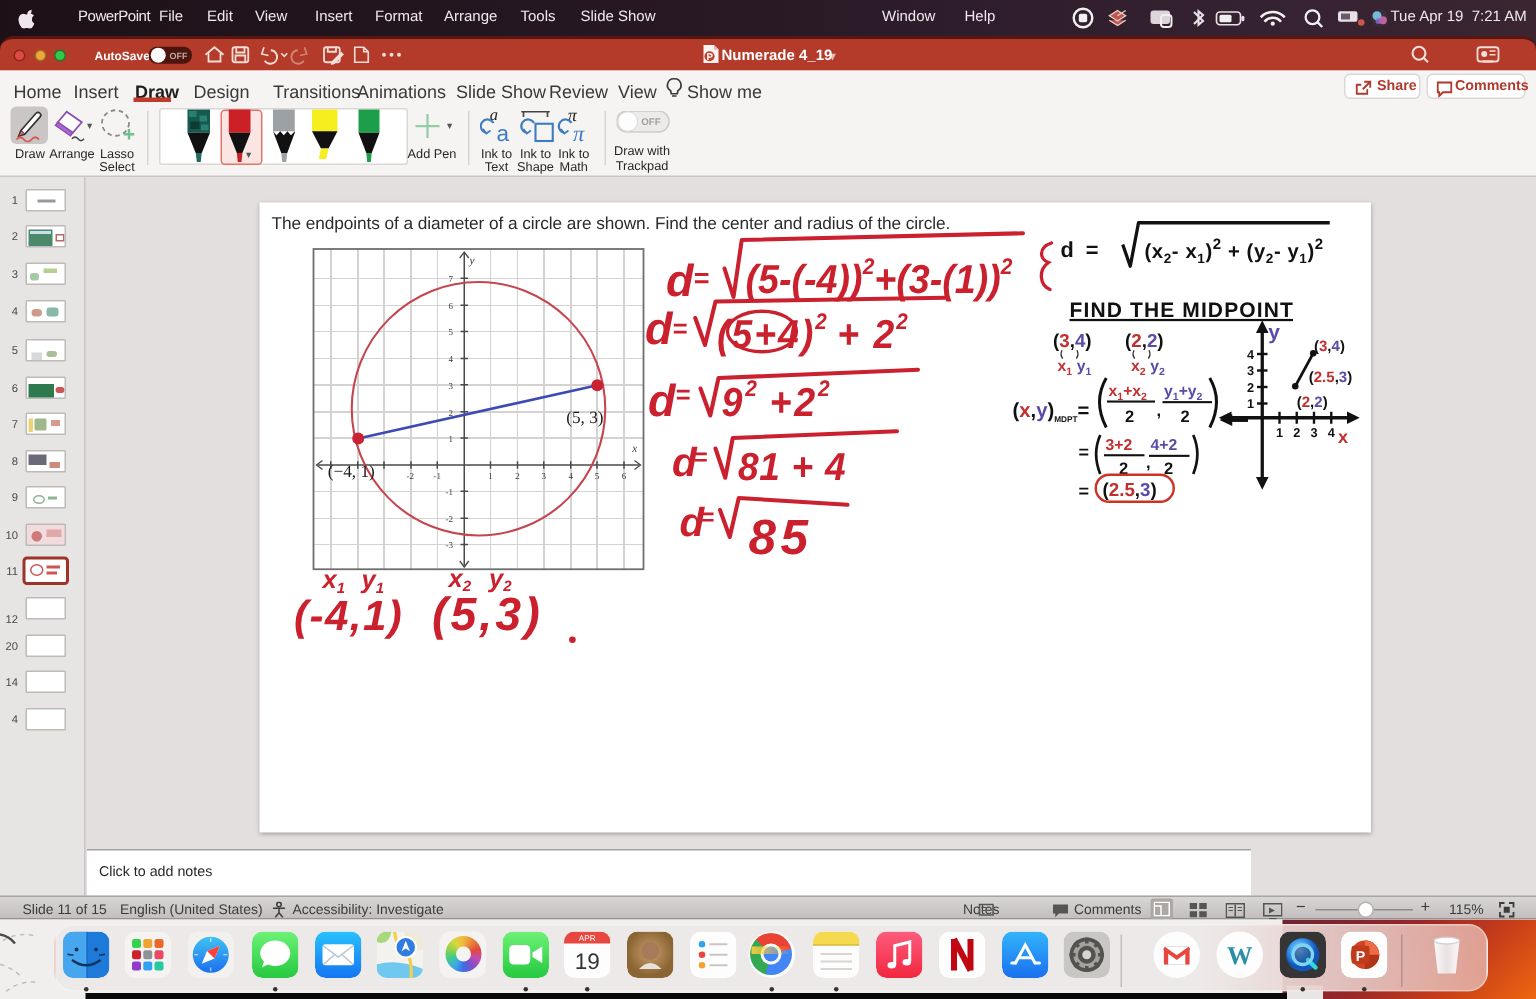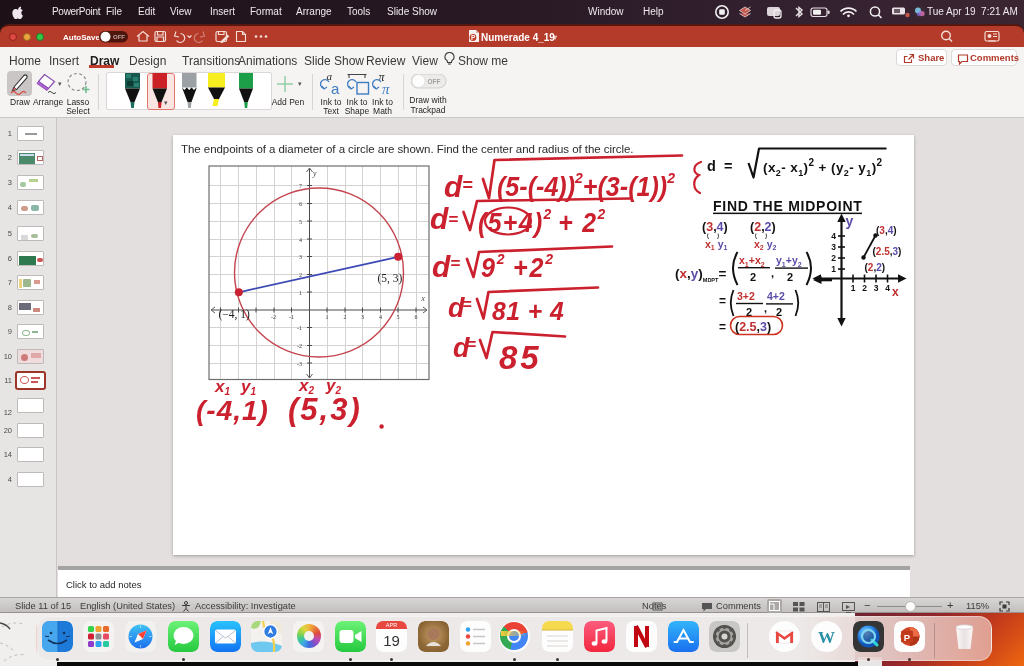--- a/index.html
+++ b/index.html
@@ -20,21 +20,21 @@
 .ribbon{position:absolute;left:0;top:70px;width:1024px;height:48px;background:#f6f4f3;border-bottom:1px solid #c9c6c5}
 .rlabel{position:absolute;font-size:8.5px;color:#262626;text-align:center;line-height:1.12}
 .vsep{position:absolute;top:74px;width:1px;height:36px;background:#d7d4d3}
 
 .sidebar{position:absolute;left:0;top:118px;width:57px;height:448px;background:#e7e5e4;border-right:1px solid #c8c5c4}
 .thumb{position:absolute;left:17px;width:27px;height:15px;background:#fff;border:1px solid #bdbab9;border-radius:1px;overflow:hidden}
 .tnum{position:absolute;left:0px;width:12px;font-size:7.5px;color:#4a4a4a;text-align:right}
 .canvas{position:absolute;left:58px;top:118px;width:966px;height:448px;background:#e2dfde}
 .slide{position:absolute;left:173px;top:135px;width:741px;height:420px;background:#fff;box-shadow:0 1px 3px rgba(0,0,0,.3)}
 
-.notes{position:absolute;left:58px;top:566px;width:852px;height:31px;background:#fff;border-top:4px solid #a3a3a3}
+.notes{position:absolute;left:58px;top:566px;width:776px;height:31px;background:#fff;border-top:1px solid #a3a3a3}
 .notes span{position:absolute;left:8px;top:9px;font-size:9.5px;color:#262626}
 .sidebar2{position:absolute;left:0;top:566px;width:57px;height:31px;background:#e7e5e4;border-right:1px solid #c8c5c4}
 .statusbar{position:absolute;left:0;top:597px;width:1024px;height:16px;background:linear-gradient(180deg,#d8d6d5,#c2bfbe);border-top:1px solid #a8a5a4;border-bottom:1px solid #96918f;font-size:9.3px;color:#3b3b3b}
 .statusbar .si{position:absolute;top:3px;white-space:nowrap}
 
 .desktop{position:absolute;left:0;top:613px;width:1024px;height:53px;background:#f1efee;overflow:hidden}
 .dock{position:absolute;left:36px;top:3px;width:956px;height:45px;border-radius:13px;background:linear-gradient(90deg,rgba(235,233,232,.94) 0%,rgba(235,233,232,.94) 80%,rgba(231,204,200,.92) 90%,rgba(226,170,158,.9) 100%);border:1px solid rgba(255,255,255,.4)}
 .dicon{position:absolute;top:7.5px;width:31px;height:31px;border-radius:7px;overflow:hidden}
 .ddot{position:absolute;top:44.5px;width:3px;height:3px;border-radius:50%;background:#38332f}
 </style></head>

